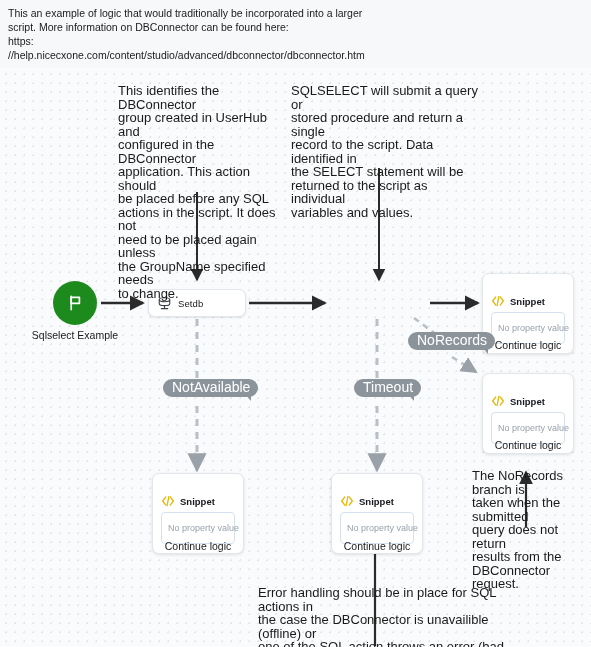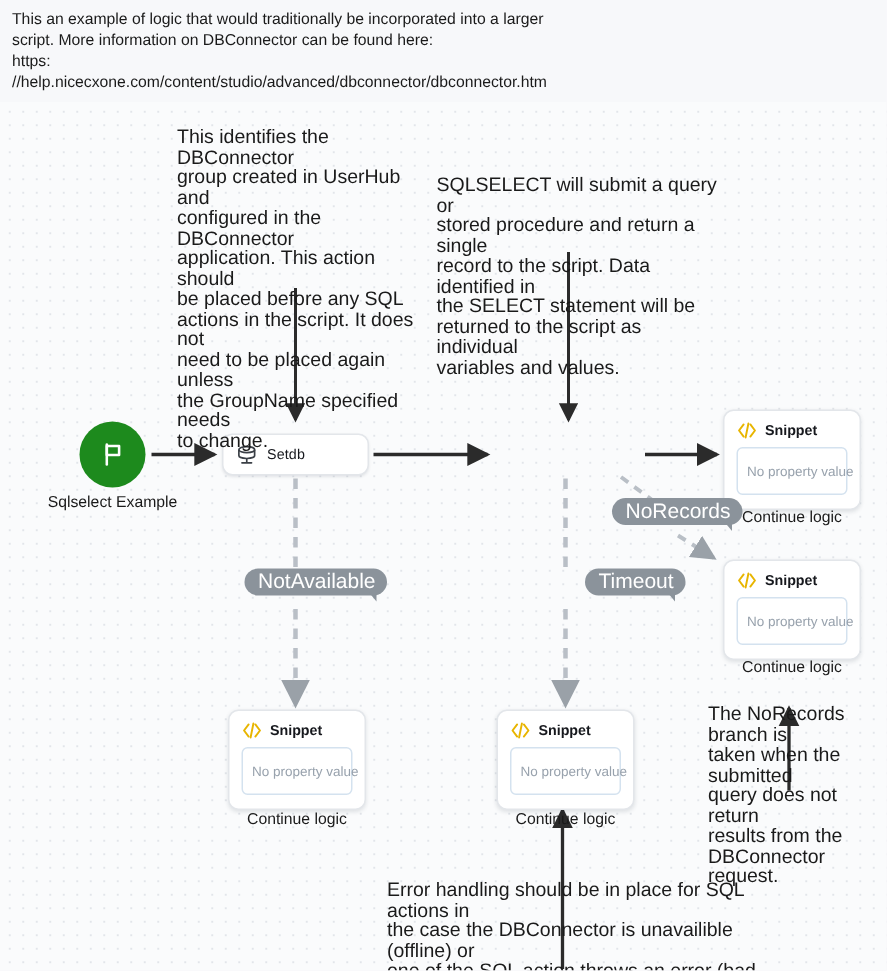--- a/index.html
+++ b/index.html
@@ -78,21 +78,21 @@
   }
 
   
   .snippet-node {
     position: absolute; z-index: 20;
     width: 92px;
     background: #ffffff;
     border: 1px solid #e3e6ea;
     border-radius: 7px;
     box-shadow: 0 1px 3px rgba(20,30,50,.12);
-    padding: 7px 8px 9px 8px;
+    padding: 21px 8px 9px 8px;
   }
   .snippet-node .sn-head {
     display: flex; align-items: center; gap: 5px; margin-bottom: 5px;
   }
   .snippet-node .sn-title {
     font-size: 9.5px; font-weight: bold; color: #16181d; white-space: nowrap;
   }
   .snippet-node .sn-field {
     border: 1px solid #d4e2ef; border-radius: 4px;
     background: #fff; height: 32px;
@@ -174,21 +174,21 @@
   <div class="note" style="left:118px; top:16px; width:168px;">This identifies the DBConnector
 group created in UserHub and
 configured in the DBConnector
 application.  This action should
 be placed before any SQL
 actions in the script. It does not
 need to be placed again unless
 the GroupName specified needs
 to change.</div>
 
-  <div class="note" style="left:291px; top:16px; width:190px;margin-top:32px;">SQLSELECT will submit a query or
+  <div class="note" style="left:291px; top:16px; width:190px;">SQLSELECT will submit a query or
 stored procedure and return a single
 record to the script. Data identified in
 the SELECT statement will be
 returned to the script as individual
 variables and values.</div>
 
   <div class="note" style="left:472px; top:401px; width:120px;">The NoRecords branch is
 taken when the submitted
 query does not return
 results from the
@@ -278,17 +278,17 @@
       <span class="sn-title">Snippet</span>
     </div>
     <div class="sn-field">
       <span>No property value</span>
     </div>
   </div>
   <div class="snippet-caption" style="left:317px; top:472px;">Continue logic</div>
 
   <div class="edge-pill tail-down" style="left:163px; top:311px;">NotAvailable</div>
 
-  <div class="edge-pill tail-down" style="left:354px; top:311px;margin-left:36px;">Timeout</div>
+  <div class="edge-pill tail-down" style="left:354px; top:311px;">Timeout</div>
 
   <div class="edge-pill tail-down" style="left:408px; top:264px;">NoRecords</div>
 
 </div>
 
 </body></html>

